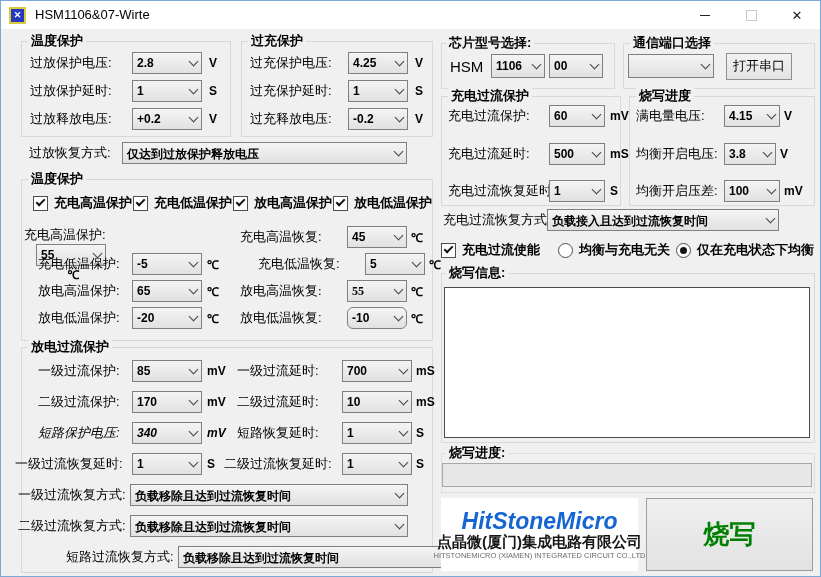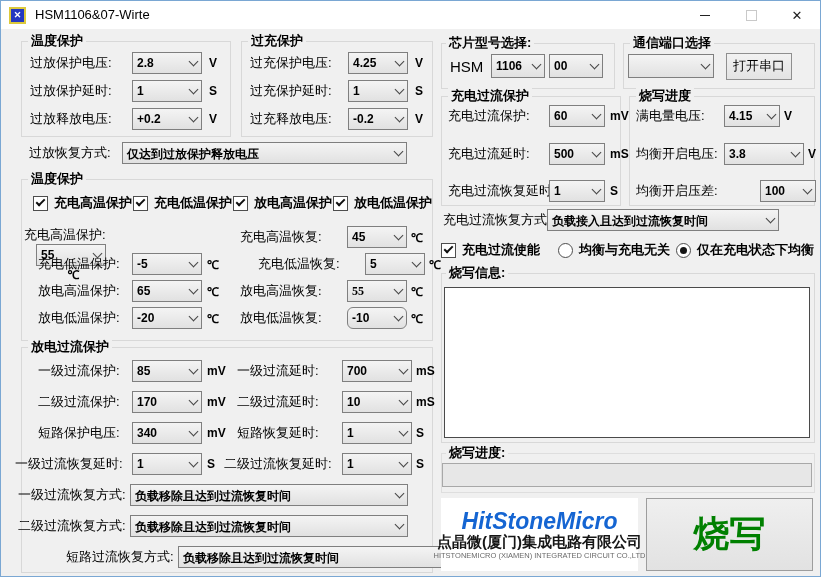--- a/index.html
+++ b/index.html
@@ -30,21 +30,21 @@
   .rb.on::after{content:"";position:absolute;left:3px;top:3px;width:7px;height:7px;border-radius:50%;background:#151515;}
   .chk-lbl{font-size:13px;font-weight:bold;margin-left:6px;white-space:nowrap;}
   .btn{background:linear-gradient(#f2f2f2,#e3e3e3);border:1px solid #8f8f8f;display:flex;align-items:center;justify-content:center;font-size:13px;box-sizing:border-box;}
   
   .info-box{position:absolute;left:2px;top:13px;width:366px;height:151px;background:#ffffff;border:1px solid #4a4a4a;box-sizing:border-box;}
   .prog-bar{position:absolute;left:0px;top:9px;width:370px;height:24px;background:#e7e7e7;border:1px solid #a8a8a8;box-sizing:border-box;}
   .logo-box{position:absolute;left:440px;top:497px;width:197px;height:73px;background:#ffffff;display:flex;flex-direction:column;align-items:center;justify-content:center;}
   .brand{color:#1565d2;font-size:23px;font-weight:bold;font-style:italic;line-height:24px;}
   .company-cn{color:#161616;font-size:15px;font-weight:bold;line-height:18px;white-space:nowrap;}
   .company-en{color:#6a6a6a;font-size:7.5px;line-height:9px;white-space:nowrap;}
-  .burn-btn{position:absolute;left:645px;top:497px;width:167px;height:73px;background:linear-gradient(#efefef,#e2e2e2);border:1px solid #9d9d9d;display:flex;align-items:center;justify-content:center;color:#008000;font-size:36px;font-weight:bold;box-sizing:border-box;}
+  .burn-btn{position:absolute;left:645px;top:497px;width:167px;height:73px;background:linear-gradient(#efefef,#e2e2e2);border:1px solid #9d9d9d;display:flex;align-items:center;justify-content:center;color:#008000;font-size:26px;font-weight:bold;box-sizing:border-box;}
 </style>
 </head>
 <body>
 
 <div class="window">
 
   <div class="titlebar">
     <div class="app-icon">✕</div>
     <span class="title-text">HSM1106&amp;07-Wirte</span>
     <div class="wc wc-min">
@@ -240,21 +240,21 @@
     </div>
     <div class="row" style="left:215px;top:43px;">
       <span class="lbl" style="width:105px;">二级过流延时:</span>
       <div class="dd" style="width:70px;">
           <span class="val">10</span>
           <span class="chev"></span>
         </div>
       <span class="unit" style="margin-left:4px;">mS</span>
     </div>
 
-    <div class="row" style="left:16px;top:74px;">
+    <div class="row" style="left:16px;top:74px;font-style:italic;">
       <span class="lbl" style="width:94px;">短路保护电压:</span>
       <div class="dd" style="width:70px;">
           <span class="val">340</span>
           <span class="chev"></span>
         </div>
       <span class="unit" style="margin-left:5px;">mV</span>
     </div>
     <div class="row" style="left:215px;top:74px;">
       <span class="lbl" style="width:105px;">短路恢复延时:</span>
       <div class="dd" style="width:70px;">
@@ -365,29 +365,29 @@
     <div class="row" style="left:6px;top:8px;">
       <span class="lbl" style="width:88px;">满电量电压:</span>
       <div class="dd" style="width:56px;">
           <span class="val">4.15</span>
           <span class="chev"></span>
         </div>
       <span class="unit" style="margin-left:4px;">V</span>
     </div>
     <div class="row" style="left:6px;top:46px;">
       <span class="lbl" style="width:88px;">均衡开启电压:</span>
-      <div class="dd" style="width:80px;">
+      <div class="dd" style="width:52px;">
           <span class="val">3.8</span>
           <span class="chev"></span>
         </div>
       <span class="unit" style="margin-left:4px;">V</span>
     </div>
     <div class="row" style="left:6px;top:83px;">
       <span class="lbl" style="width:88px;">均衡开启压差:</span>
-      <div class="dd" style="width:56px;margin-left:36px;">
+      <div class="dd" style="width:56px;">
           <span class="val">100</span>
           <span class="chev"></span>
         </div>
       <span class="unit" style="margin-left:4px;">mV</span>
     </div>
   </div>
 
   <div class="row" style="left:442px;top:208px;">
     <span class="lbl" style="width:104px;">充电过流恢复方式:</span>
     <div class="dd" style="width:232px;">

